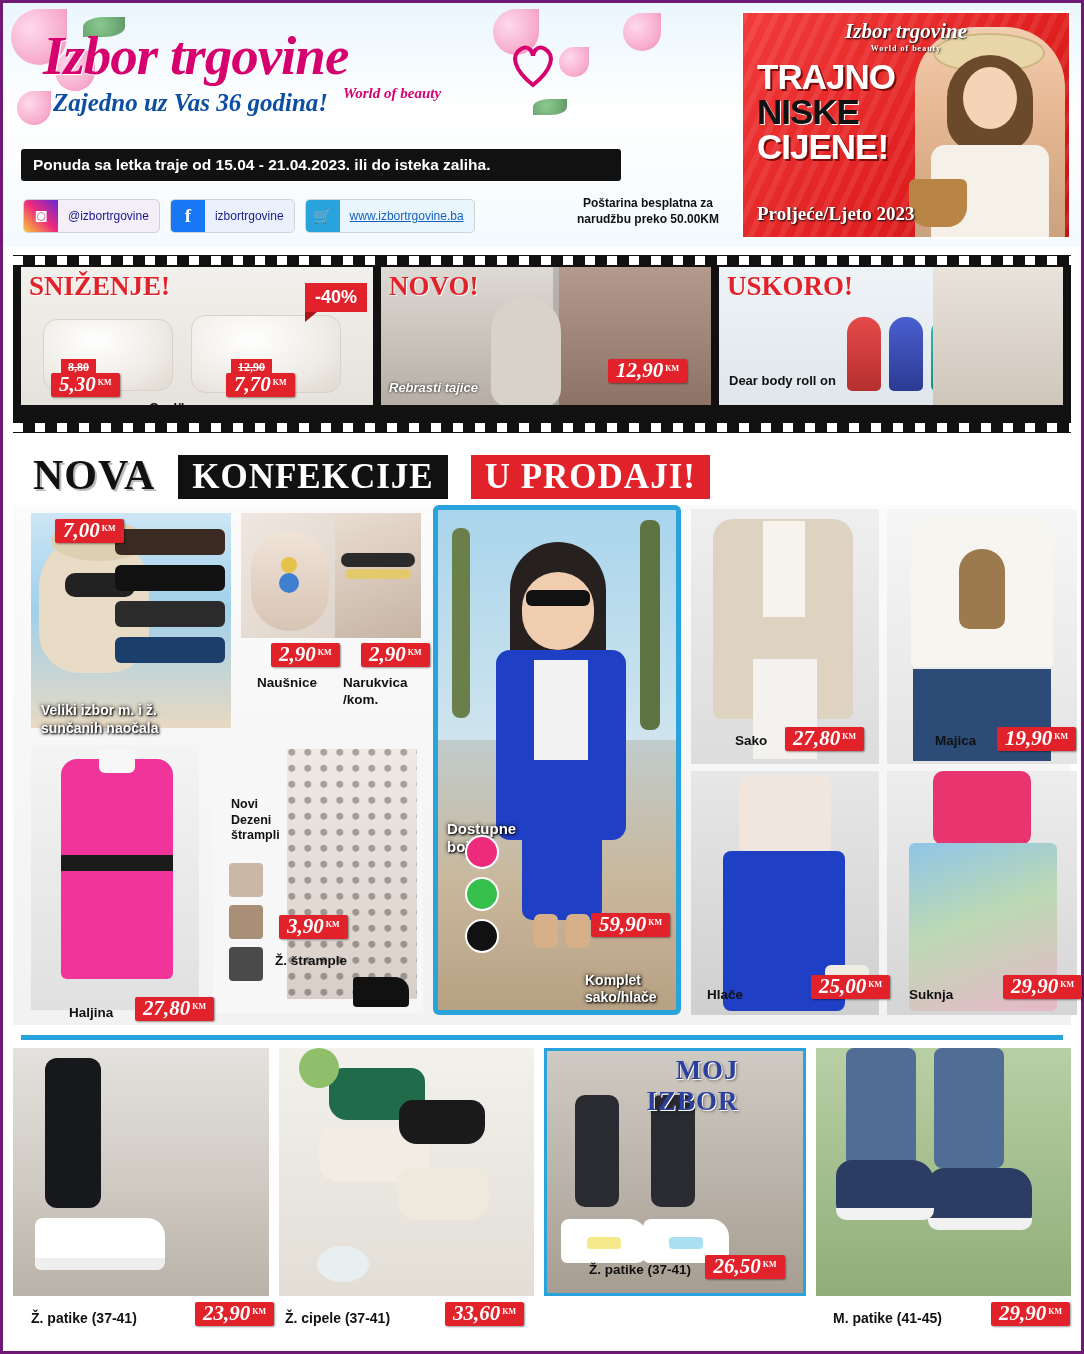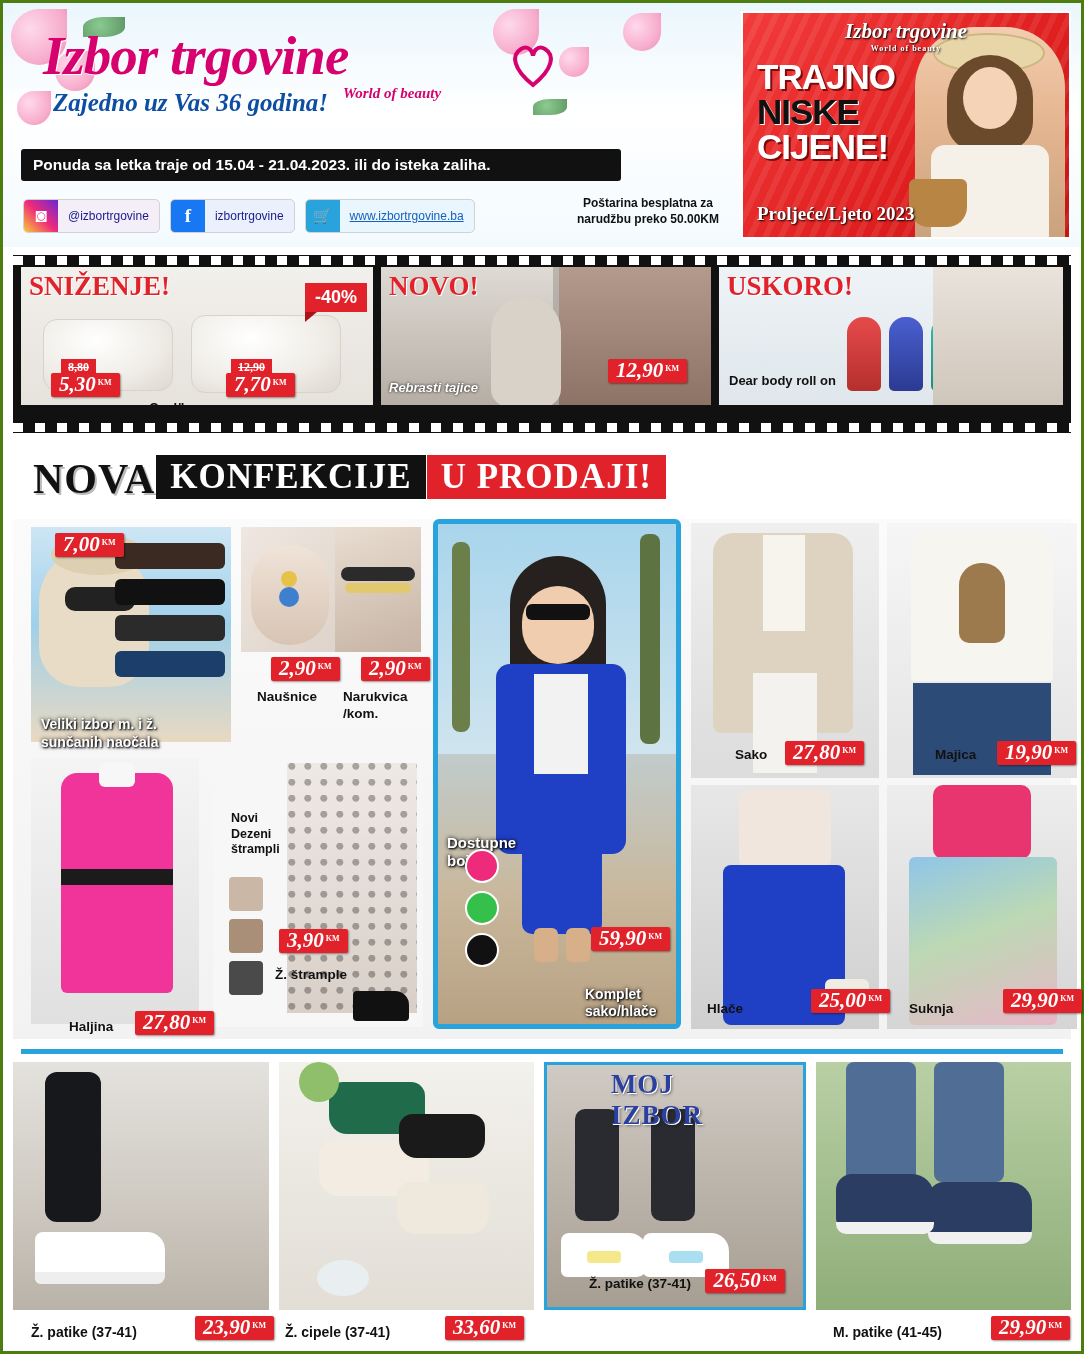--- a/index.html
+++ b/index.html
@@ -8,21 +8,21 @@
     height: 1354px;
     font-family: "Liberation Sans", sans-serif;
     background: #ffffff;
     overflow: hidden;
   }
   .page {
     position: relative;
     width: 1084px;
     height: 1354px;
     background: #fff;
-    border: 3px solid #4d7c0f;
+    border: 3px solid #701a75;
   }
 
   
   .header {
     position: relative;
     height: 244px;
     background: linear-gradient(180deg,#eaf6fd 0%, #ffffff 45%, #f3fafe 100%);
     overflow: hidden;
   }
   .blossom {
@@ -331,24 +331,24 @@
     background: linear-gradient(180deg,#eef3f6 0%,#dfe7ec 100%);
   }
   .roller {
     position:absolute; bottom:14px;
     width: 34px; height: 74px;
     border-radius: 16px 16px 5px 5px;
   }
 
   
   .nova-bar {
-    margin: 22px 10px 0 10px;
+    margin: 8px 10px 0 10px;
     display:flex;
-    align-items:flex-start;
-    gap: 1px;
+    align-items:flex-end;
+    gap: 23px;
     height: 58px;
     padding-left: 20px;
   }
   .nova-word {
     font-family:"Liberation Serif",serif;
     font-weight:bold;
     font-size: 42px;
     letter-spacing: 1px;
   }
   .w1 { color:#111; text-shadow: 2px 2px 0 #bbb; }
@@ -411,21 +411,21 @@
   }
 
   
   .shoes {
     position:relative;
     margin: 8px 10px 0 10px;
     height: 248px;
     display:flex;
     gap: 10px;
   }
-  .scell { position:relative; flex:1; overflow:hidden; }
+  .scell { position:relative; flex:1; overflow:hidden;text-align:right; }
   .s1 { background: linear-gradient(180deg,#e4e2de 0%,#cfcac2 55%,#b9b2a8 100%); }
   .s2 { background: linear-gradient(180deg,#f3f1ec,#e2ded6); }
   .s3 { background: linear-gradient(180deg,#cfcac3 0%,#a79e92 100%); border:3px solid #29a3dc; }
   .s4 { background: linear-gradient(180deg,#b9cfa4 0%,#8fae79 100%); }
   .moj-izbor {
     position:absolute;
     left:50%; transform:translateX(-50%);
     top: 4px;
     font-family:"Liberation Serif",serif;
     font-size: 27px;

